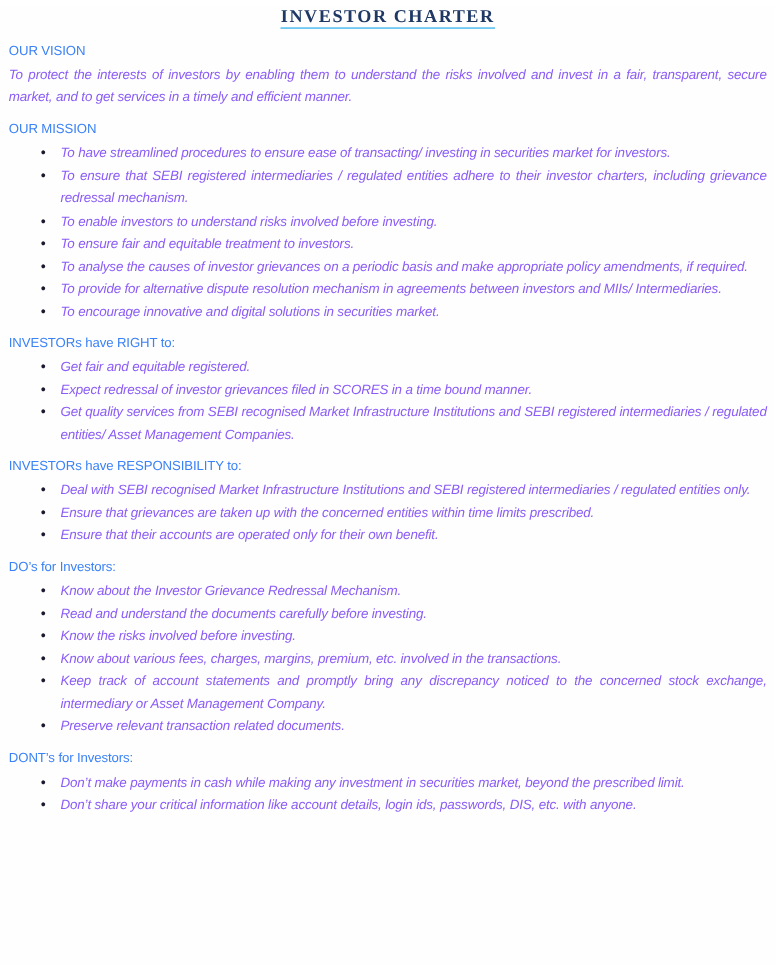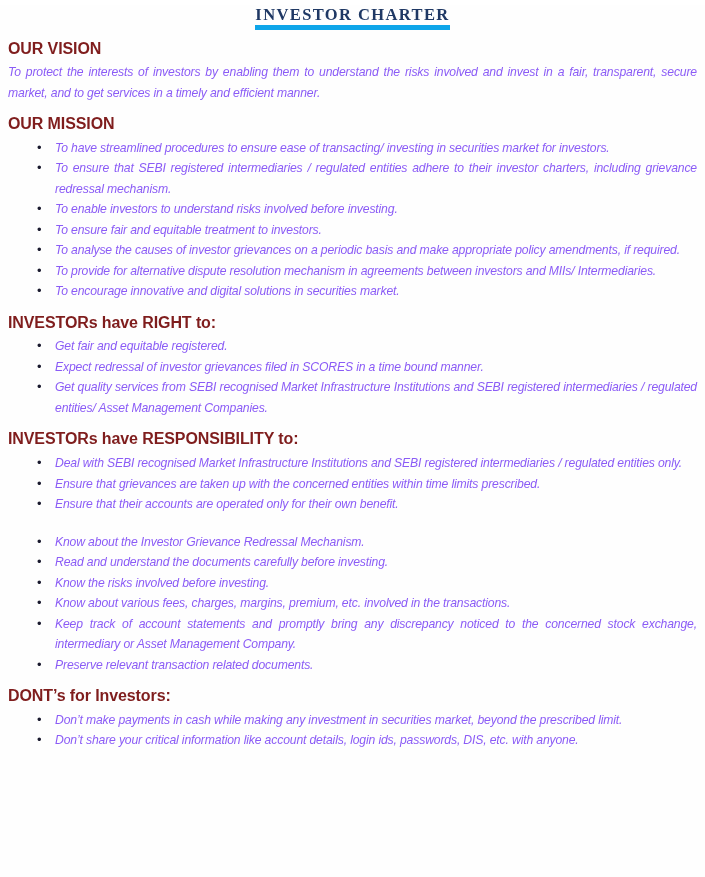--- a/index.html
+++ b/index.html
@@ -31,30 +31,30 @@
     font-family: "Liberation Serif", serif;
     font-weight: bold;
     font-size: 16.5px;
     letter-spacing: 1.4px;
     color: #1f3864;
     margin: 5px 0 0 0;
     padding: 0;
     line-height: 1.25;
   }
   .doc-title span {
-    border-bottom: 5px solid #0ea5e9;
+    border-bottom: 1px solid #0ea5e9;
     padding-bottom: 1px;
   }
 
   
   .section-heading {
     font-family: "Liberation Sans", sans-serif;
-    font-weight: bold;
-    font-size: 16px;
-    color: #7f1d1d;
+    font-weight: normal;
+    font-size: 12px;
+    color: #3b82f6;
     margin: 0;
     padding: 0;
     line-height: 1.1;
     letter-spacing: -0.1px;
   }
 
   
   .body-para {
     font-family: "Liberation Sans", sans-serif;
     font-style: italic;
@@ -167,20 +167,21 @@
           <span class="txt">Deal with SEBI recognised Market Infrastructure Institutions and SEBI registered intermediaries / regulated entities only.</span>
         </li>
         <li>
           <span class="txt">Ensure that grievances are taken up with the concerned entities within time limits prescribed.</span>
         </li>
         <li>
           <span class="txt">Ensure that their accounts are operated only for their own benefit.</span>
         </li>
       </ul>
       <div class="gap-md"></div>
+      <div class="section-heading">DO’s for Investors:</div>
       <div class="gap-sm"></div>
       <ul class="bullets">
         <li>
           <span class="txt">Know about the Investor Grievance Redressal Mechanism.</span>
         </li>
         <li>
           <span class="txt">Read and understand the documents carefully before investing.</span>
         </li>
         <li>
           <span class="txt">Know the risks involved before investing.</span>

